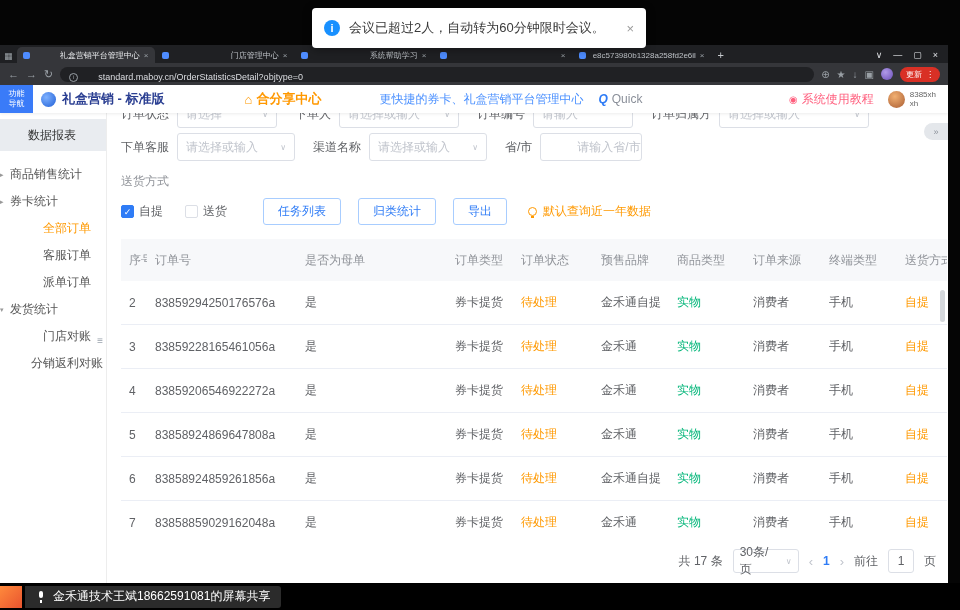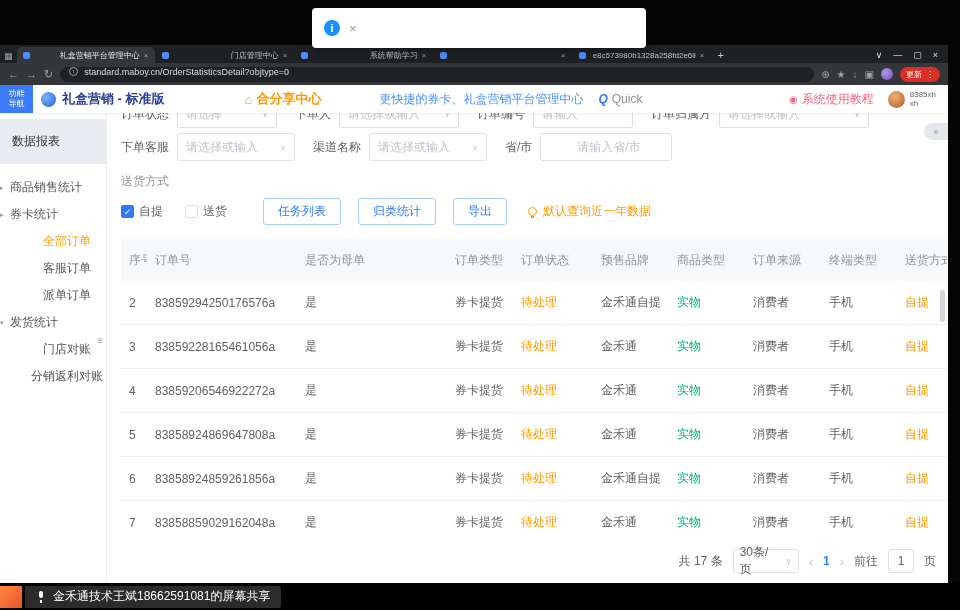--- a/index.html
+++ b/index.html
@@ -23,21 +23,21 @@
   .tab{width:138px;height:16px;border-radius:5px 5px 0 0;display:flex;align-items:center;gap:4px;padding:0 6px;
     font-size:8px;color:#bdc1c6;overflow:hidden;white-space:nowrap;}
   .tab.active{background:#35363a;color:#e8eaed;}
   .favicon{width:7px;height:7px;border-radius:2px;background:#4e8cff;flex:none;}
   .tab-label{flex:1;overflow:hidden;text-overflow:ellipsis;text-align:right;}
   .tab-close{font-size:8px;color:#9aa0a6;}
   .newtab{color:#c7cace;font-size:11px;margin:0 0 2px 7px;}
   .win-controls{margin-left:auto;display:flex;gap:11px;color:#dfe1e5;font-size:9px;align-items:center;padding:0 6px 3px 0;}
   .toolbar{height:22px;display:flex;align-items:center;gap:7px;padding:0 8px;background:#35363a;}
   .nav-ic{color:#9aa0a6;font-size:11px;}
-  .omnibox{flex:1;height:15px;background:#202124;border-radius:8px;display:flex;align-items:flex-start;gap:6px;
+  .omnibox{flex:1;height:15px;background:#202124;border-radius:8px;display:flex;align-items:flex-end;gap:20px;
     padding:0 9px;font-size:9px;color:#dadce0;overflow:hidden;white-space:nowrap;}
   .omni-ic{width:9px;height:9px;border:1px solid #9aa0a6;border-radius:50%;color:#9aa0a6;font-size:6px;
     display:flex;align-items:center;justify-content:center;flex:none;}
   .tool-ic{color:#9aa0a6;font-size:10px;}
   .profile-dot{width:12px;height:12px;border-radius:50%;background:radial-gradient(circle at 38% 35%,#b09ae8,#6b4fb8);}
   .update-pill{background:#d93025;color:#fff;font-size:8px;border-radius:8px;padding:2px 6px;display:flex;gap:4px;align-items:center;}
 
   
   .page{height:498px;background:#fff;position:relative;overflow:hidden;}
   .app-header{height:28px;display:flex;align-items:center;background:#fff;position:relative;z-index:5;
@@ -52,21 +52,21 @@
   .quick{display:flex;align-items:center;gap:4px;margin-left:15px;font-size:12px;color:#8a8f99;}
   .quick-q{color:#2f7cf6;font-weight:bold;font-style:italic;}
   .tutorial{margin-left:auto;display:flex;align-items:center;gap:4px;color:#ff5f7e;font-size:12px;white-space:nowrap;}
   .tut-ic{font-size:10px;}
   .user{display:flex;align-items:center;gap:5px;margin:0 12px 0 14px;}
   .user-avatar{width:17px;height:17px;border-radius:50%;background:radial-gradient(circle at 40% 32%,#f2b072,#a85c32);flex:none;}
   .user-name{display:flex;flex-direction:column;font-size:8px;color:#666;line-height:9px;}
 
   .app-body{display:flex;height:470px;}
   .sidebar{width:107px;flex:none;border-right:1px solid #ededed;position:relative;background:#fff;}
-  .side-section{height:45px;background:#e9ecf0;display:flex;align-items:center;padding-left:12px;
+  .side-section{height:32px;background:#e9ecf0;display:flex;align-items:center;padding-left:28px;
     font-size:12px;color:#333;margin:6px 0 10px;}
   .side-item{height:27px;display:flex;align-items:center;font-size:12px;color:#555;padding-left:0;cursor:pointer;}
   .side-item.indent1{padding-left:18px;justify-content:center;}
   .side-item.active{color:#ff9900;}
   .side-arrow{width:10px;font-size:7px;color:#999;flex:none;}
   .collapse-handle{position:absolute;right:3px;top:222px;color:#9aa3ad;font-size:10px;cursor:pointer;}
 
   .main{flex:1;position:relative;padding-left:14px;overflow:hidden;background:#fff;}
   .filter-row{display:flex;align-items:center;gap:18px;}
   .row1{margin-top:-13px;}
@@ -121,20 +121,21 @@
   .mic:before{content:'';position:absolute;left:3px;top:0;width:4px;height:7px;background:#fff;border-radius:2px;}
   .mic:after{content:'';position:absolute;left:4px;bottom:0;width:2px;height:3px;background:#fff;}
 </style>
 </head>
 <body>
 
 <div class="screen">
 
   <div class="toast">
     <span class="toast-ic">i</span>
+    <span class="toast-text">会议已超过2人，自动转为60分钟限时会议。</span>
     <span class="toast-close">×</span>
   </div>
 
   <div class="browser">
     <div class="tabstrip">
       <span class="ws-btn">▦</span>
       <div class="tabs" id="tabs">
           <div class="tab active">
             <span class="favicon"></span>
             <span class="tab-label">礼盒营销平台管理中心</span>
@@ -298,21 +299,21 @@
               </div>
               <div class="fgroup">
                 <span class="flabel">渠道名称</span>
                 <div class="fselect" style="width: 118px;">
                   <span class="fplaceholder">请选择或输入</span>
                   <span class="chev">∨</span>
                 </div>
               </div>
               <div class="fgroup">
                 <span class="flabel">省/市</span>
-                <div class="fselect" style="width: 132px; padding-left: 36px;">
+                <div class="fselect" style="width: 102px; padding-left: 36px;">
                   <span class="fplaceholder">请输入省/市</span>
                 </div>
               </div>
             </div>
           <div class="expand-btn">»</div>
 
           <div class="delivery">
             <div class="delivery-label">送货方式</div>
             <div class="delivery-row">
               <div class="cbs" id="cbs">

